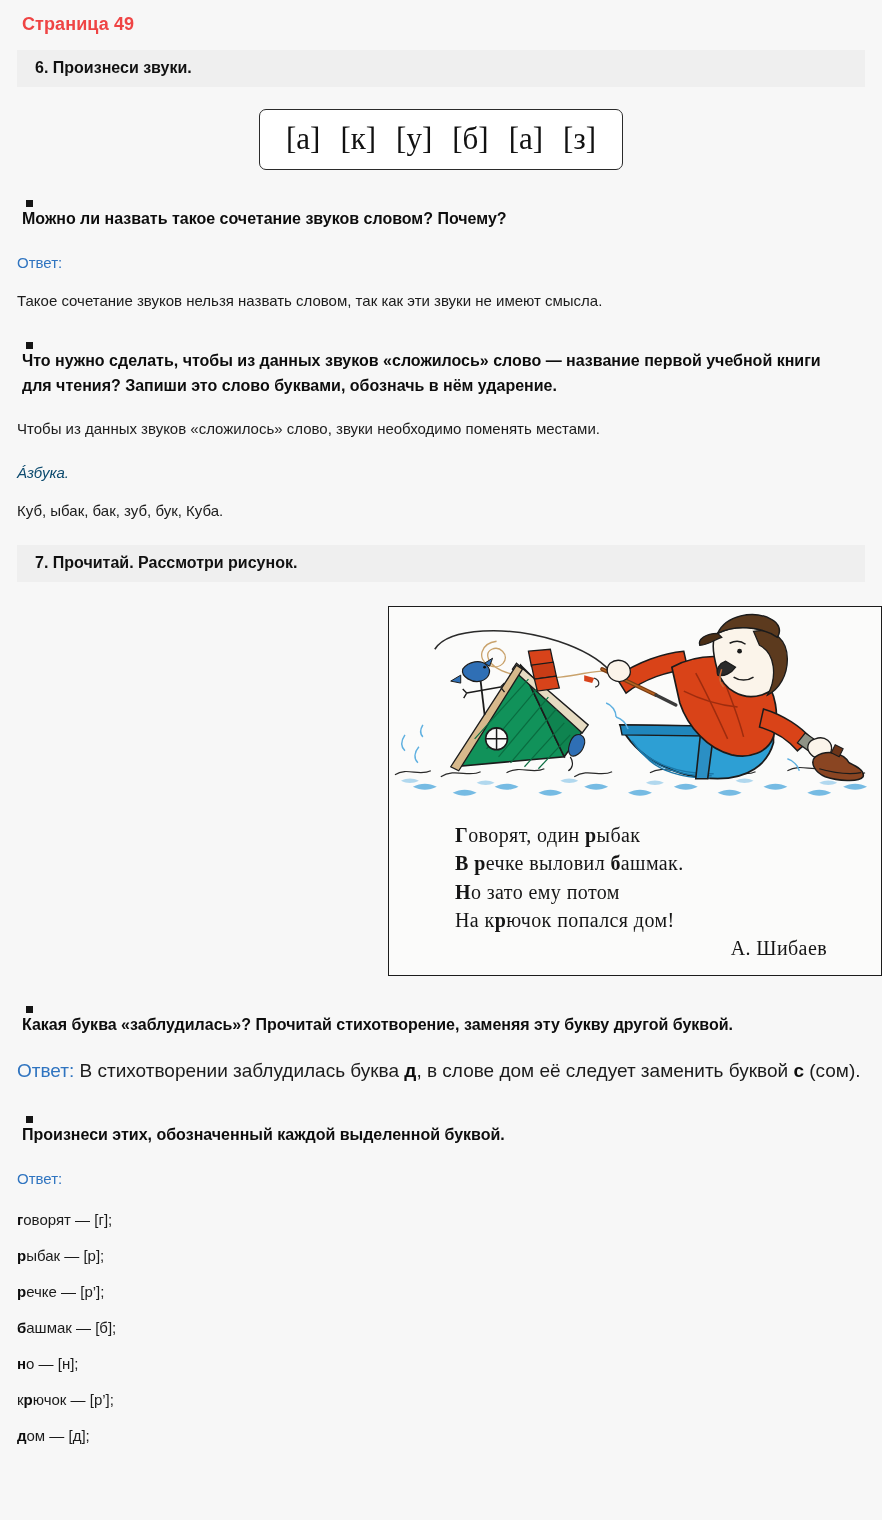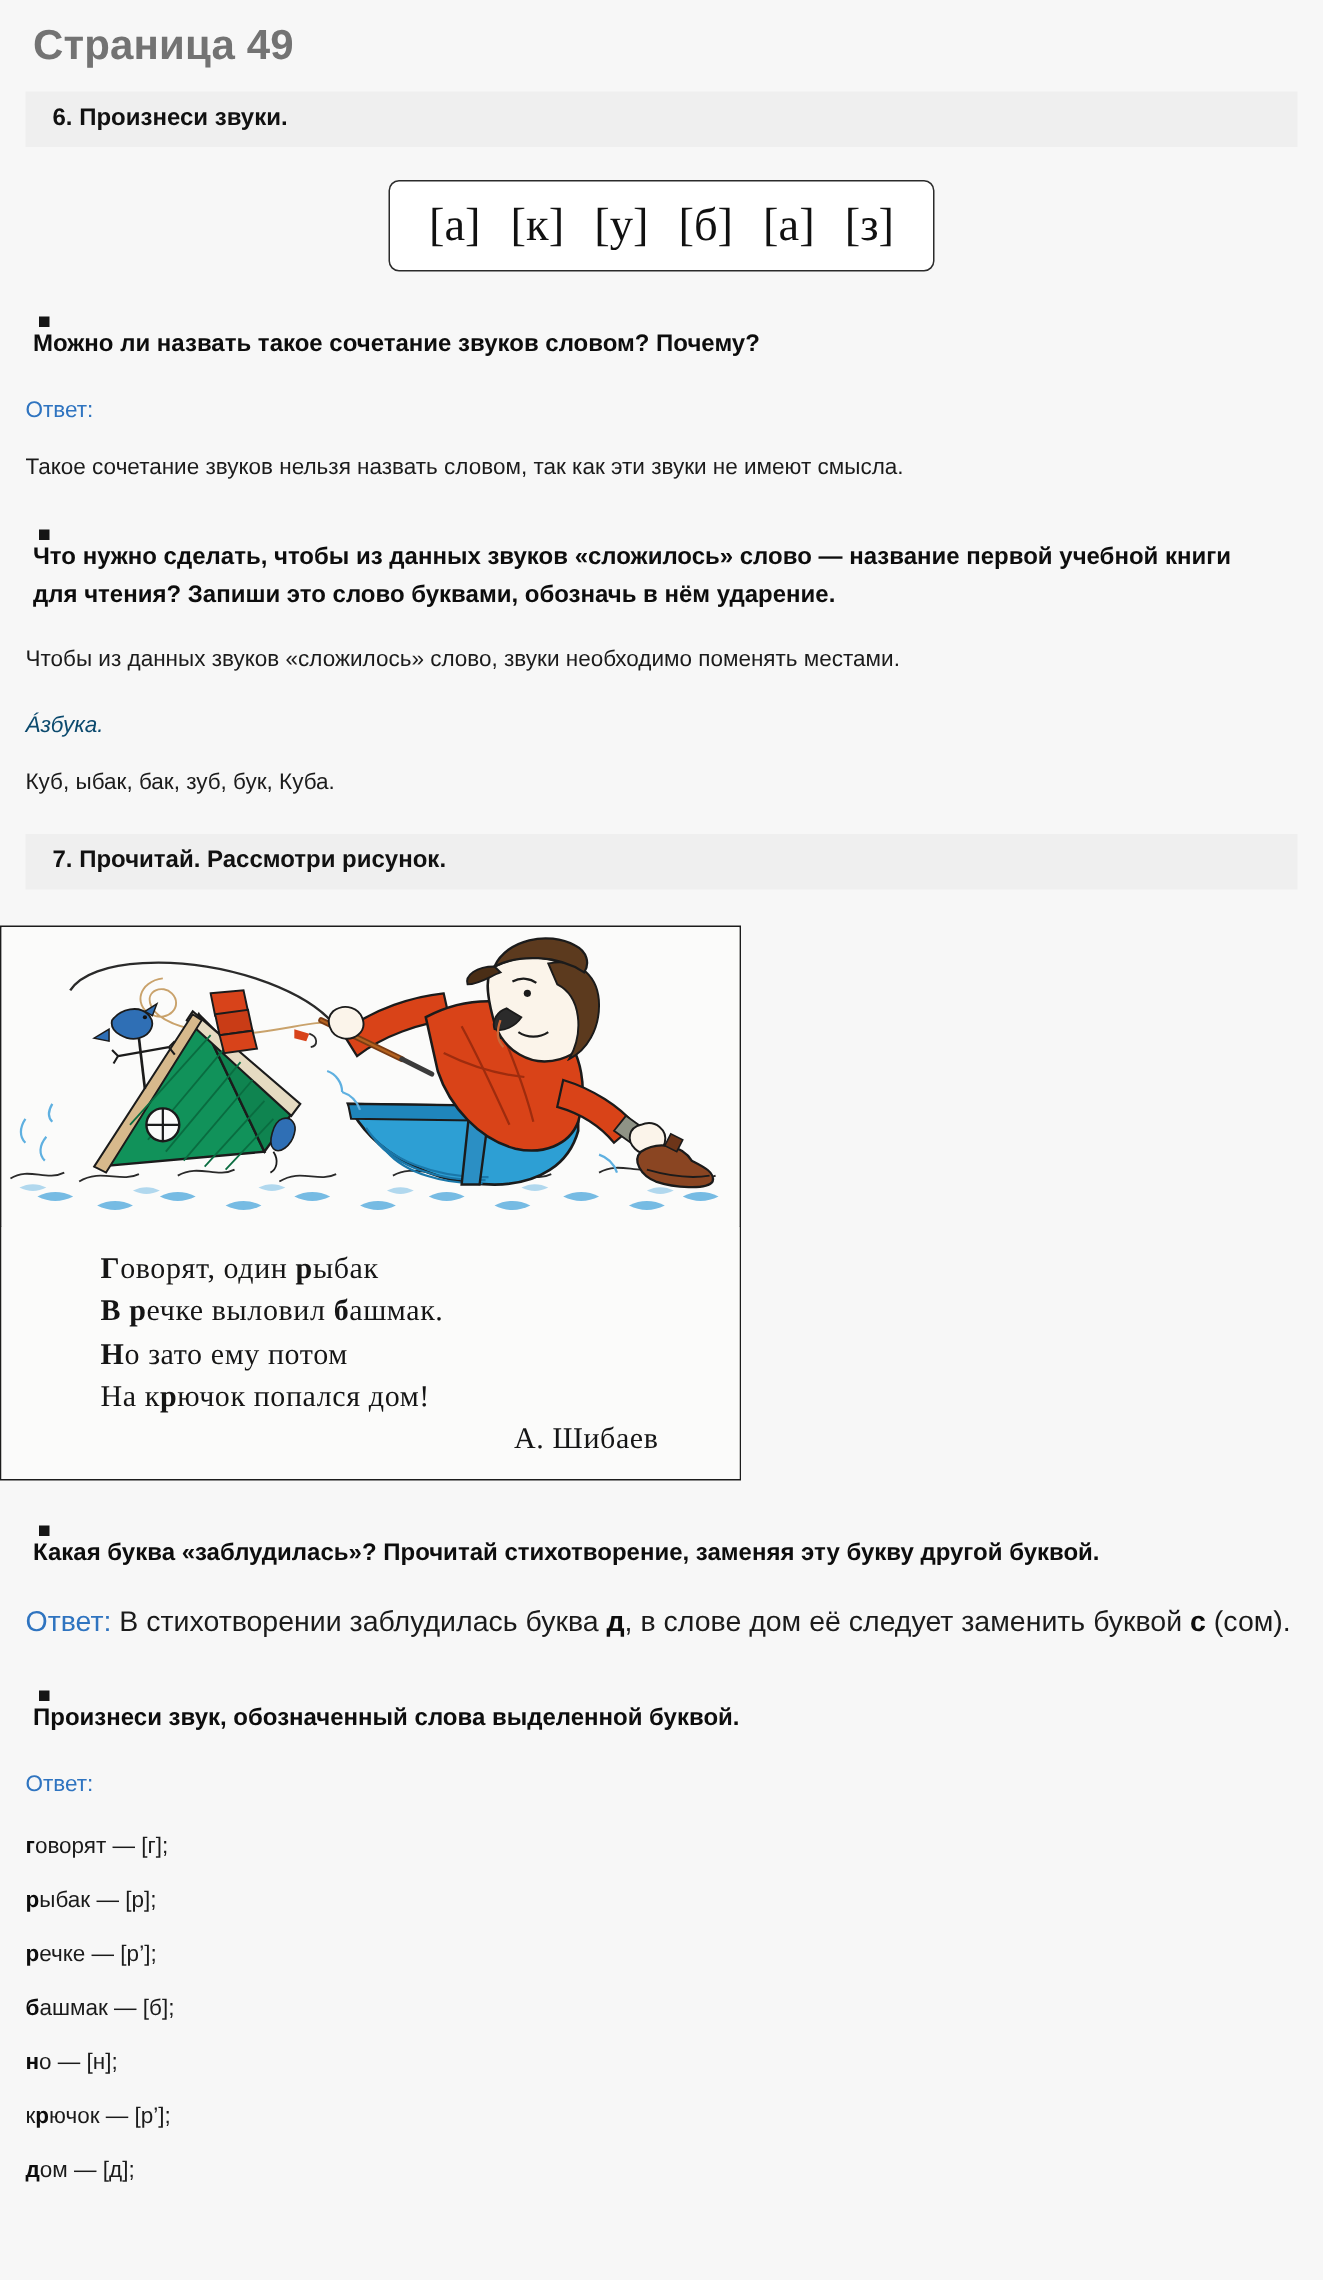--- a/index.html
+++ b/index.html
@@ -19,22 +19,22 @@
     width: 882px;
     min-height: 1520px;
     position: relative;
     background: #f7f7f7;
     box-sizing: border-box;
     padding: 0 0 10px 0;
   }
 
   
   .page-title {
-    color: #737373;
-    font-size: 28px;
+    color: #ef4444;
+    font-size: 18px;
     font-weight: bold;
     padding: 14px 0 0 22px;
     margin: 0;
     letter-spacing: 0.1px;
   }
 
   
   .task-band {
     background: #efefef;
     margin: 15px 17px 0 17px;
@@ -135,21 +135,21 @@
     margin-bottom: 19px;
   }
   .sound-row b {
     font-weight: bold;
     color: #0d0d0d;
   }
 
   
   .illus-wrap {
     display: flex;
-    justify-content: flex-start;
+    justify-content: flex-end;
     margin-top: 24px;
   }
   .illus-frame {
     width: 494px;
     border: 1.3px solid #1c1c1c;
     background: #fbfbfa;
     box-sizing: border-box;
     padding: 0;
   }
   .illus-art {
@@ -390,21 +390,21 @@
     <span class="bullet-marker"></span>
     <span class="bullet-text">Какая буква «заблудилась»? Прочитай стихотворение, заменяя эту букву другой буквой.</span>
   </div>
 
   <div class="answer-inline">
     <span class="lead">Ответ:</span><span> В стихотворении заблудилась буква </span><b>д</b><span>, в слове дом её следует заменить буквой </span><b>с</b><span> (сом).</span>
   </div>
 
   <div class="bullet-item">
     <span class="bullet-marker"></span>
-    <span class="bullet-text">Произнеси звук, обозначенный слова выделенной буквой.</span>
+    <span class="bullet-text">Произнеси этих, обозначенный каждой выделенной буквой.</span>
   </div>
 
   <div class="answer-label">Ответ:</div>
 
   <div class="sound-list">
     <div class="sound-row"><b>г</b><span>оворят</span><span> — [г];</span></div>
     <div class="sound-row"><b>р</b><span>ыбак</span><span> — [р];</span></div>
     <div class="sound-row"><b>р</b><span>ечке</span><span> — [р’];</span></div>
     <div class="sound-row"><b>б</b><span>ашмак</span><span> — [б];</span></div>
     <div class="sound-row"><b>н</b><span>о</span><span> — [н];</span></div>

